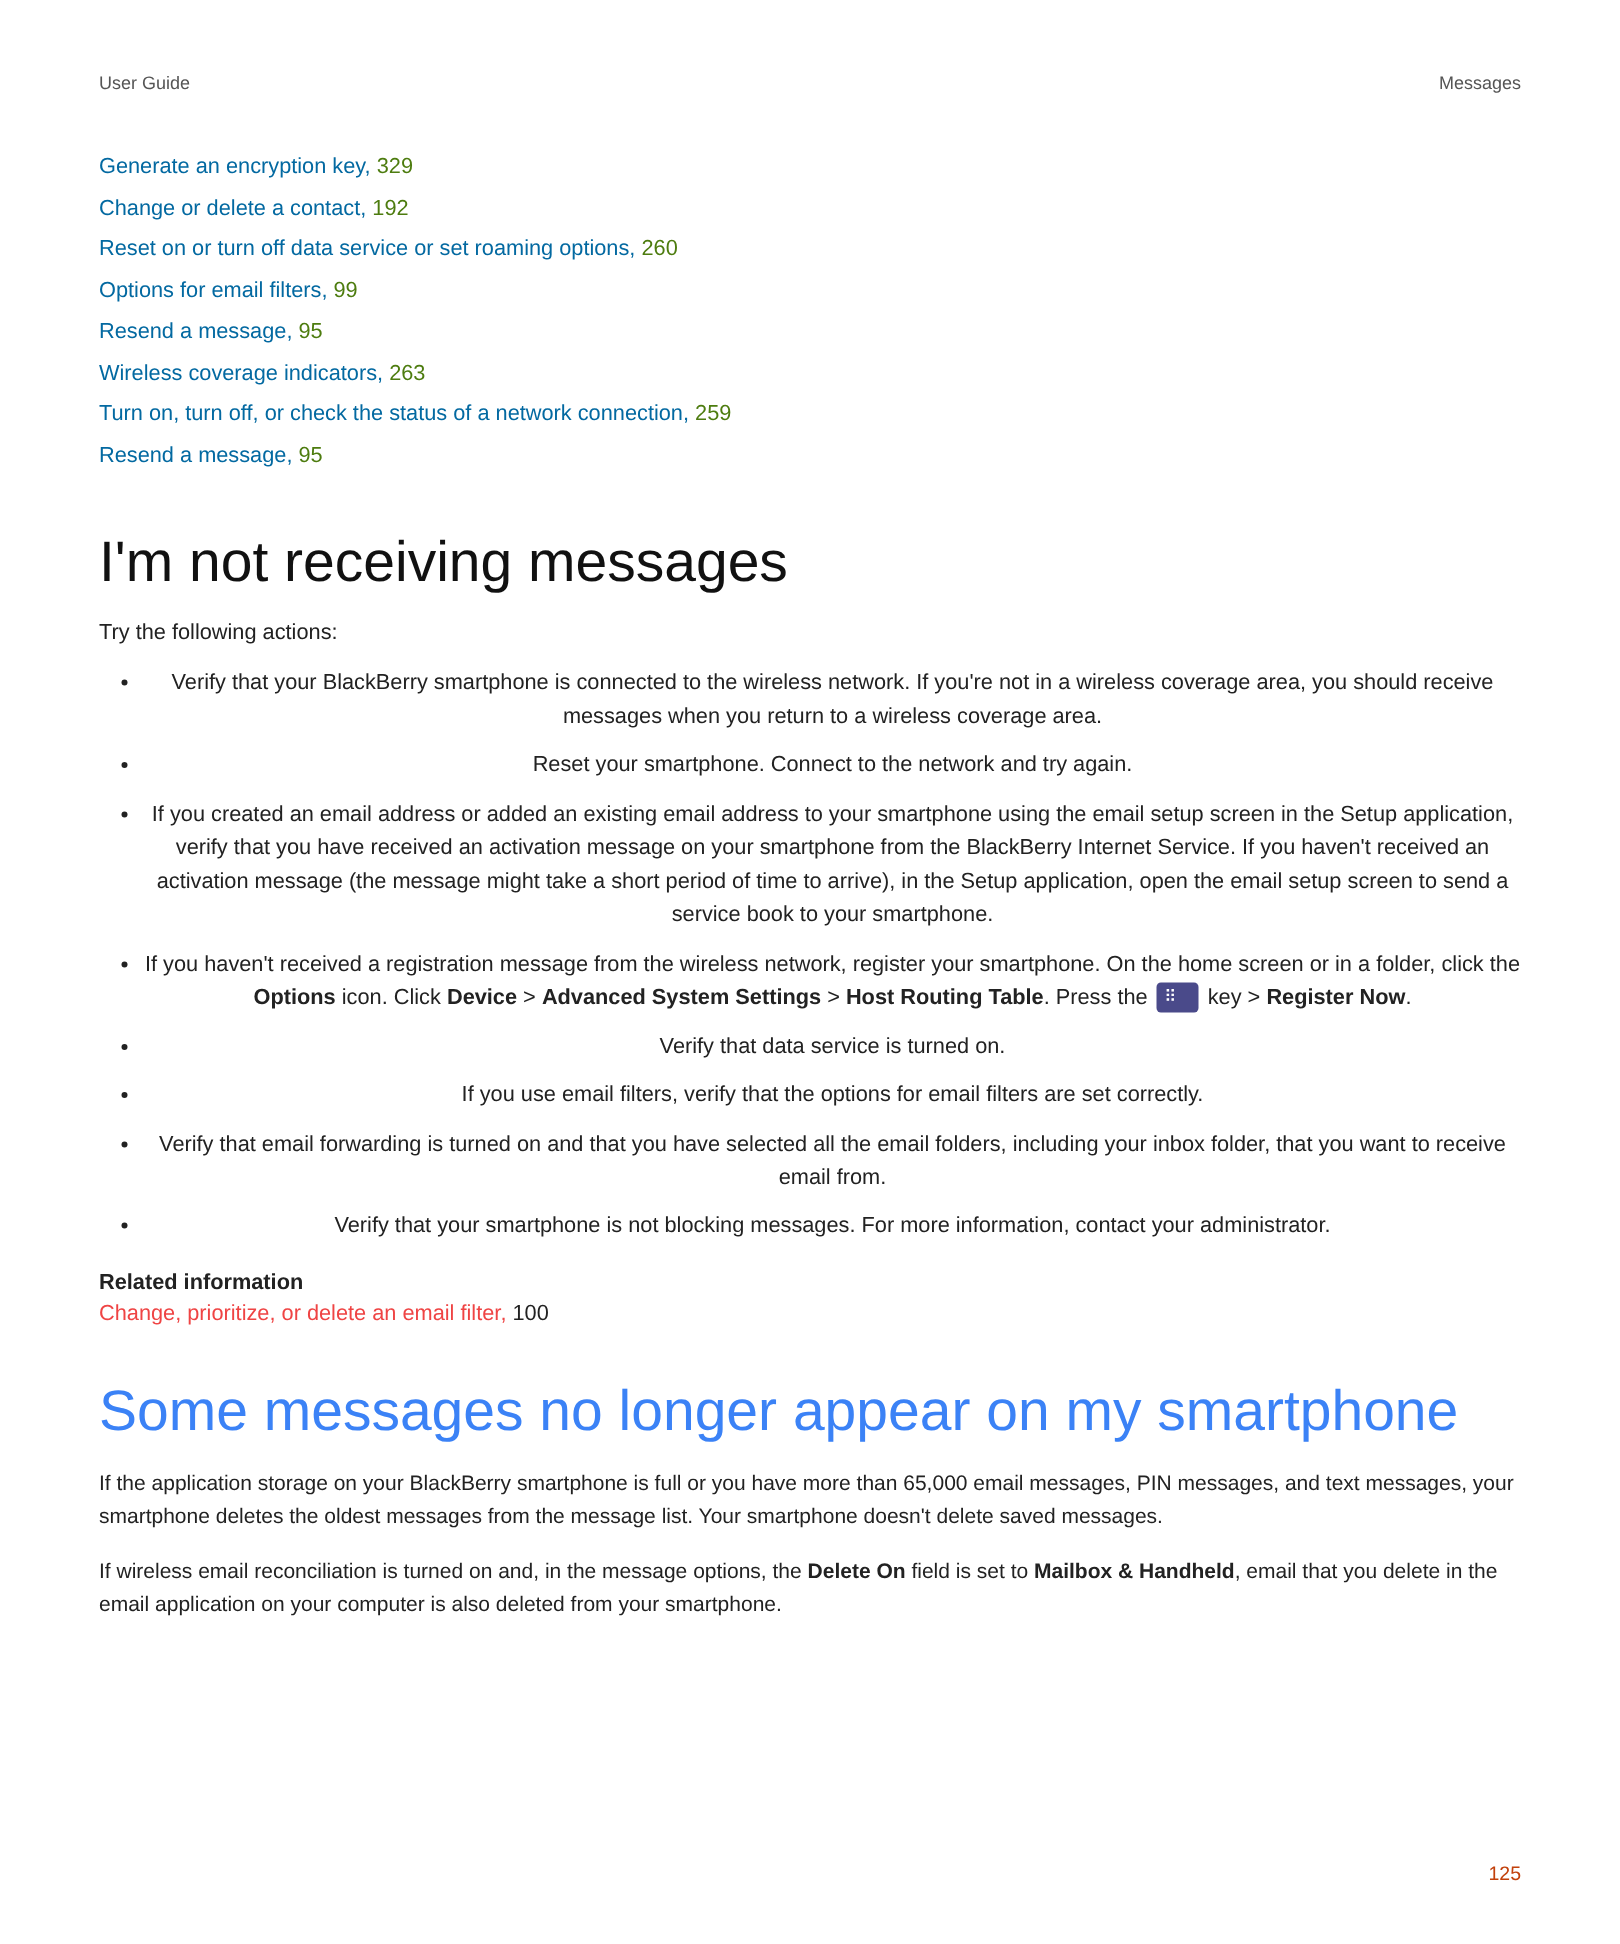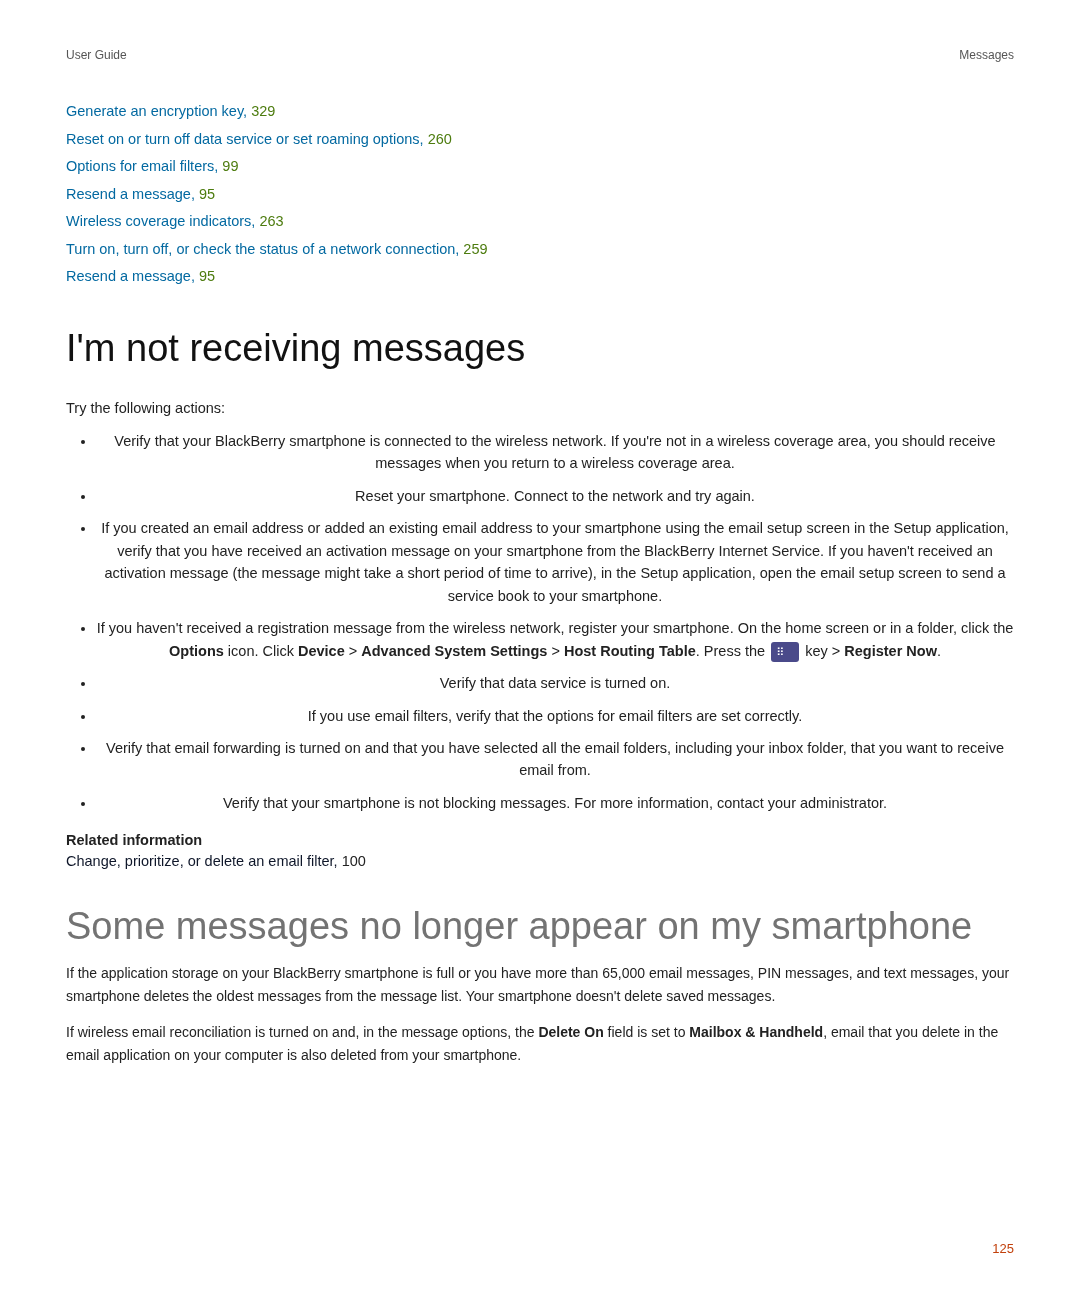--- a/index.html
+++ b/index.html
@@ -39,21 +39,21 @@
       font-size: 14.5px;
     }
     .link-item .page-num {
       color: #4d7c0f;
     }
     h1.section-title {
       font-family: Arial, sans-serif;
       font-size: 38px;
       font-weight: normal;
       color: #111;
-      margin-bottom: 30px;
+      margin-bottom: 17px;
       margin-top: 10px;
     }
     .section-intro {
       font-family: Arial, sans-serif;
       font-size: 14.5px;
       margin-bottom: 14px;
     }
     ul.bullet-list {
       margin-left: 30px;
       margin-bottom: 14px;
@@ -70,28 +70,28 @@
       font-size: 14.5px;
       font-weight: bold;
       margin-top: 18px;
       margin-bottom: 5px;
     }
     .related-link {
       font-family: Arial, sans-serif;
       font-size: 14.5px;
     }
     .related-link a {
-      color: #0f172a;
+      color: #ef4444;
       text-decoration: none;
     }
     h1.section-title2 {
       font-family: Arial, sans-serif;
       font-size: 38px;
       font-weight: normal;
-      color: #737373;
+      color: #3b82f6;
       margin-bottom: 14px;
       margin-top: 36px;
     }
     .section-body {
       font-family: Arial, sans-serif;
       font-size: 14px;
       line-height: 1.6;
       margin-bottom: 14px;
     }
     .page-number {
@@ -130,20 +130,24 @@
 
 <div class="header-bar">
   <span class="header-text">User Guide</span>
   <span class="header-text">Messages</span>
 </div>
 
 <div class="link-list">
   <div class="link-item">
     <a href="#">Generate an encryption key,</a>
     <span class="page-num"> 329</span>
+  </div>
+  <div class="link-item">
+    <a href="#">Change or delete a contact,</a>
+    <span class="page-num"> 192</span>
   </div>
   <div class="link-item">
     <a href="#">Reset on or turn off data service or set roaming options,</a>
     <span class="page-num"> 260</span>
   </div>
   <div class="link-item">
     <a href="#">Options for email filters,</a>
     <span class="page-num"> 99</span>
   </div>
   <div class="link-item">

